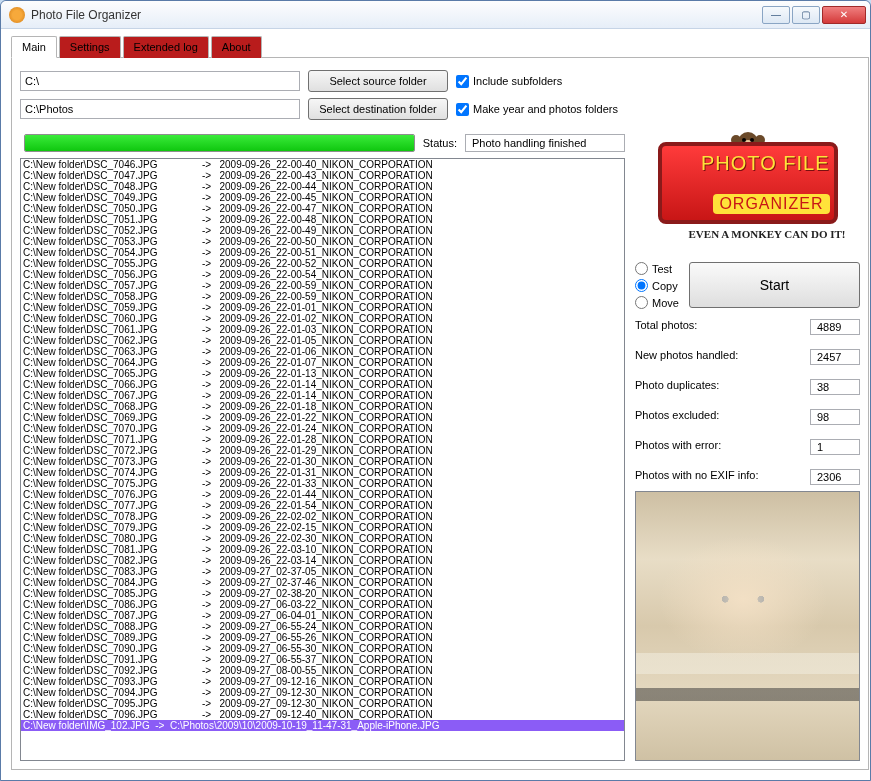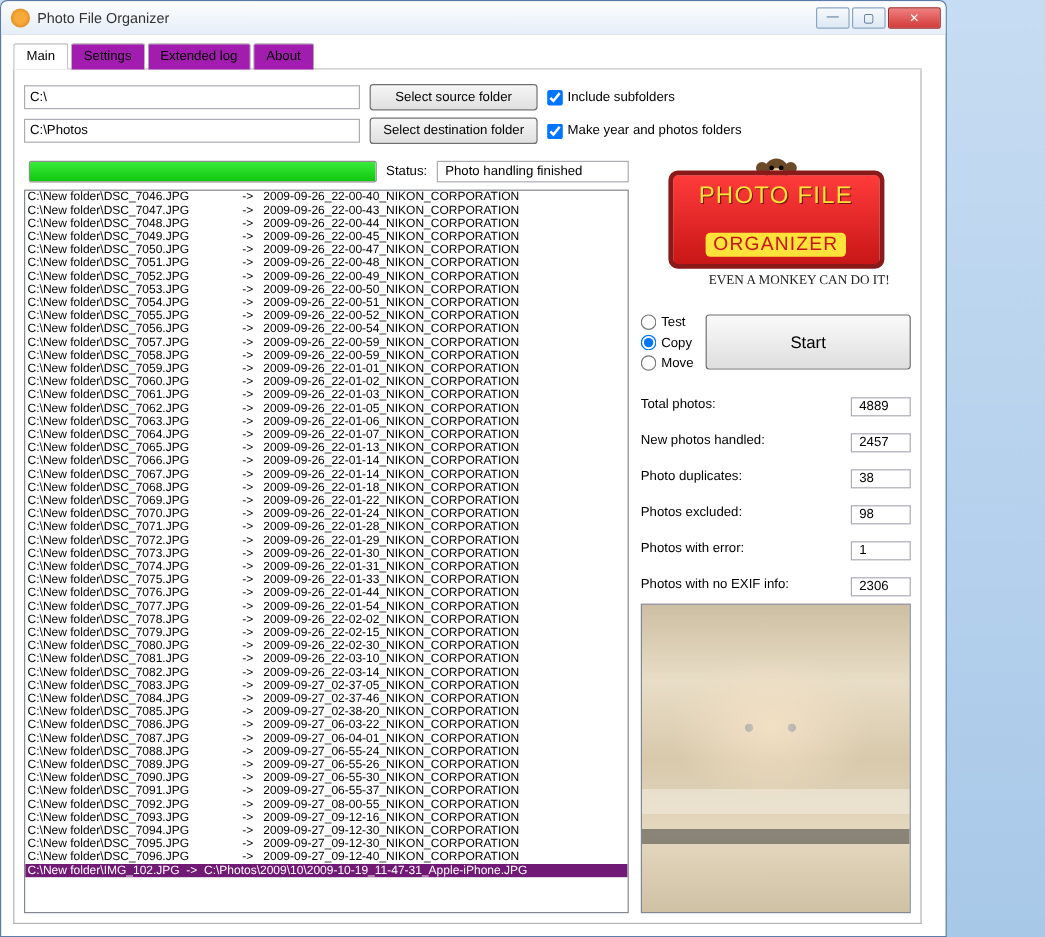--- a/index.html
+++ b/index.html
@@ -1,54 +1,54 @@
 <!DOCTYPE html>
 <html><head>
 <meta charset="utf-8">
 <style>
 * { box-sizing: border-box; margin: 0; padding: 0; }
 body { font-family: "Segoe UI", Tahoma, sans-serif; font-size: 11px; background: linear-gradient(#c6dcf2, #a8c8e8); width: 871px; height: 781px; overflow: hidden; }
-.window { width: 789px; height: 781px; background: #fff; border: 1px solid #5a7ba8; border-radius: 6px 6px 0 0; display: flex; flex-direction: column; }
+.window { width: 871px; height: 781px; background: #fff; border: 1px solid #5a7ba8; border-radius: 6px 6px 0 0; display: flex; flex-direction: column; }
 .titlebar { height: 28px; background: linear-gradient(#fdfdfe, #e6eef8); border-bottom: 1px solid #c6d4e6; display: flex; align-items: center; padding: 0 4px 0 8px; border-radius: 6px 6px 0 0; }
 .titlebar .app-icon { width: 16px; height: 16px; background: radial-gradient(circle, #f7a93b 40%, #d17a14 100%); border-radius: 50%; margin-right: 6px; }
 .titlebar .title { flex: 1; font-size: 12px; color: #333; }
 .win-btns { display: flex; gap: 0; }
 .win-btn { width: 28px; height: 18px; border: 1px solid #8aa5c4; background: linear-gradient(#f6f9fc, #dde8f4); font-size: 10px; display: flex; align-items: center; justify-content: center; color: #3a5a80; border-radius: 2px; margin-left: 2px; }
 .win-btn.close { background: linear-gradient(#f08080, #d43a3a); border-color: #a02a2a; color: #fff; width: 44px; }
-.client { flex: 1; padding: 6px 20px 10px 10px; display: flex; flex-direction: column; }
+.client { flex: 1; padding: 6px 1px 10px 10px; display: flex; flex-direction: column; }
 .tabs { display: flex; border-bottom: 1px solid #b5b5b5; }
-.tab { padding: 4px 10px; border: 1px solid #b5b5b5; border-bottom: none; background: #a21caf; margin-right: 2px; font-size: 11px; border-radius: 2px 2px 0 0; position: relative; top: 1px; }
+.tab { padding: 4px 10px; border: 1px solid #b5b5b5; border-bottom: none; background: #b91c1c; margin-right: 2px; font-size: 11px; border-radius: 2px 2px 0 0; position: relative; top: 1px; }
 .tab.active { background: #fff; border-bottom: 1px solid #fff; }
 .tab-body { border: 1px solid #b5b5b5; border-top: none; flex: 1; padding: 12px 8px 8px 8px; display: flex; flex-direction: column; background: #fff; }
 .row { display: flex; align-items: center; margin-bottom: 6px; gap: 8px; }
 .path-input { width: 280px; height: 20px; border: 1px solid #abadb3; padding: 1px 4px; font-size: 11px; }
 .btn { height: 22px; padding: 0 10px; border: 1px solid #707070; background: linear-gradient(#f6f6f6, #e0e0e0); font-size: 11px; border-radius: 3px; min-width: 140px; }
 .chk { display: flex; align-items: center; gap: 4px; font-size: 11px; }
 .chk input { width: 13px; height: 13px; }
 .progress-row { display: flex; align-items: center; gap: 8px; margin: 8px 0 6px 4px; }
 .progress { flex: 1; max-width: 400px; height: 18px; border: 1px solid #8e8e8e; background: #f0f0f0; border-radius: 2px; overflow: hidden; position: relative; }
 .progress-fill { height: 100%; width: 100%; background: linear-gradient(#3aeb3a, #0fc70f); }
 .status-label { font-size: 11px; }
 .status-box { border: 1px solid #abadb3; padding: 2px 6px; font-size: 11px; min-width: 160px; }
 .main-split { display: flex; gap: 10px; flex: 1; min-height: 0; }
 .log-area { flex: 1; border: 1px solid #828790; font-family: Liberation Sans, sans-serif; font-size: 10px; line-height: 11px; white-space: pre; overflow: auto; background: #fff; position: relative; }
 .log-line { padding: 0 2px; }
-.log-line.selected { background: #701a75; color: #fff; }
+.log-line.selected { background: #8b5cf6; color: #fff; }
 .side { width: 225px; display: flex; flex-direction: column; gap: 6px; }
 .logo-box { width: 225px; height: 130px; display: flex; flex-direction: column; align-items: center; justify-content: center; position: relative; }
-.logo-sign { width: 180px; background: linear-gradient(#ff3b3b, #c81616); border: 4px solid #8a1a1a; border-radius: 8px; padding: 6px 4px; text-align: center; position: relative; }
+.logo-sign { width: 180px; background: linear-gradient(#ff3b3b, #c81616); border: 4px solid #8a1a1a; border-radius: 8px; padding: 6px 4px; text-align: right; position: relative; }
 .logo-sign .l1 { font-family: Impact, sans-serif; font-size: 20px; color: #ffe23a; text-shadow: 1px 1px #7a0f0f; letter-spacing: 1px; }
 .logo-sign .l2 { font-family: Impact, sans-serif; font-size: 16px; background: #ffe23a; color: #c81616; padding: 1px 6px; border-radius: 4px; display: inline-block; margin-top: 19px; letter-spacing: 1px; }
 .monkey { position: absolute; top: -2px; width: 40px; height: 40px; left: 50%; transform: translateX(-50%); }
-.logo-tag { font-family: "Comic Sans MS", cursive; font-size: 11px; font-weight: normal; color: #222; margin-top: 4px; text-align: center; margin-left: 39px; }
+.logo-tag { font-family: "Comic Sans MS", cursive; font-size: 11px; font-weight: bold; color: #222; margin-top: 4px; text-align: center; margin-left: 39px; }
 .mode-row { display: flex; align-items: flex-start; gap: 10px; }
 .radios { display: flex; flex-direction: column; gap: 4px; font-size: 11px; }
 .radios label { display: flex; align-items: center; gap: 4px; }
 .start-btn { flex: 1; height: 46px; border: 1px solid #707070; background: linear-gradient(#fafafa, #dedede); font-size: 14px; border-radius: 3px; }
-.stats { display: grid; grid-template-columns: 1fr auto; row-gap: 4px; column-gap: 10px; font-size: 11px; margin-top: 16px; gap: 14px; }
+.stats { display: grid; grid-template-columns: 1fr auto; row-gap: 4px; column-gap: 10px; font-size: 11px; margin-top: 4px; gap: 14px; }
 .stats .lbl { }
 .stats .val { border: 1px solid #abadb3; padding: 1px 6px; min-width: 50px; text-align: left; }
 .preview { flex: 1; min-height: 200px; border: 1px solid #828790; background: linear-gradient(180deg, #cdbfa3 0%, #e8ddc6 25%, #d8c9ac 50%, #e4d8bf 75%, #cfc1a4 100%); position: relative; overflow: hidden; }
 .preview::after { content:""; position:absolute; inset:0; background:
   radial-gradient(ellipse 120px 90px at 48% 40%, rgba(244,225,198,0.9), transparent 70%),
   radial-gradient(circle 8px at 40% 40%, #3a5a80 40%, transparent 45%),
   radial-gradient(circle 8px at 56% 40%, #3a5a80 40%, transparent 45%),
   linear-gradient(180deg, transparent 60%, rgba(240,235,220,0.6) 60%, rgba(240,235,220,0.6) 68%, transparent 68%, transparent 73%, rgba(50,50,50,0.5) 73%, rgba(50,50,50,0.5) 78%, transparent 78%);
 }
 </style>

